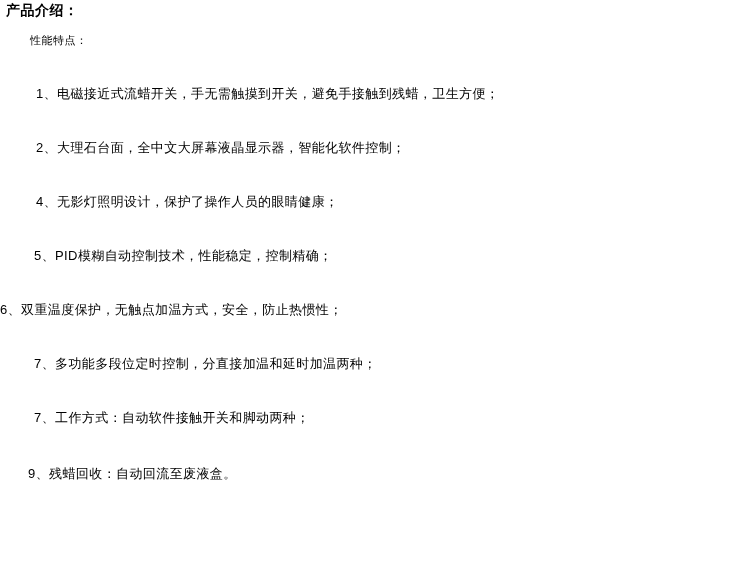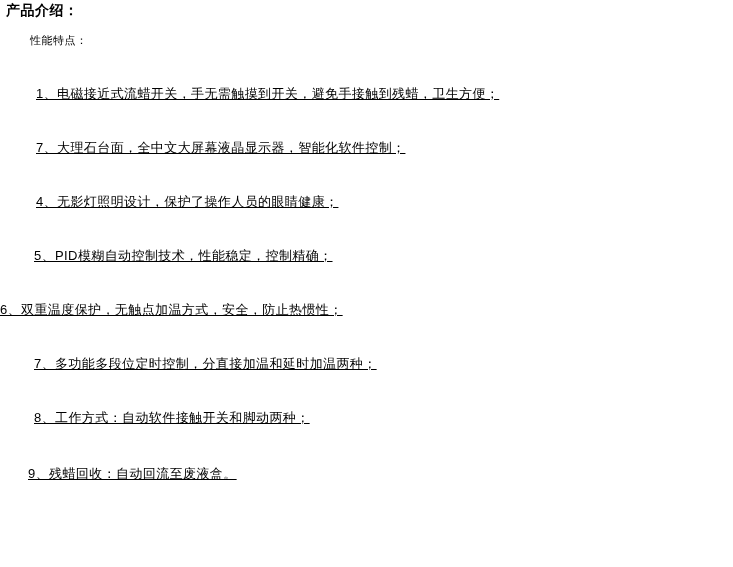--- a/index.html
+++ b/index.html
@@ -35,21 +35,20 @@
     top: 30px;
     font-size: 11px;
     line-height: 20px;
     letter-spacing: 0.5px;
   }
   .items {
     position: absolute;
     left: 0;
     top: 72px;
     width: 733px;
-    text-decoration: underline;
   }
   .item {
     font-size: 13px;
     line-height: 20px;
     letter-spacing: 0.4px;
     white-space: nowrap;
   }
   .item-0 { margin-left: 36px; margin-top: 12px; }
   .item-1 { margin-left: 36px; margin-top: 34px; }
   .item-2 { margin-left: 34px; margin-top: 34px; }
@@ -64,22 +63,22 @@
 <body>
 
 <div id="page">
 
   <div class="doc-title">产品介绍：</div>
 
   <div class="subtitle">性能特点：</div>
 
   <div class="items">
     <div class="item item-0">1、电磁接近式流蜡开关，手无需触摸到开关，避免手接触到残蜡，卫生方便；</div>
-    <div class="item item-1">7、大理石台面，全中文大屏幕液晶显示器，智能化软件控制；</div>
+    <div class="item item-1">2、大理石台面，全中文大屏幕液晶显示器，智能化软件控制；</div>
     <div class="item item-3">4、无影灯照明设计，保护了操作人员的眼睛健康；</div>
     <div class="item item-4">5、PID模糊自动控制技术，性能稳定，控制精确；</div>
     <div class="item item-5">6、双重温度保护，无触点加温方式，安全，防止热惯性；</div>
     <div class="item item-6">7、多功能多段位定时控制，分直接加温和延时加温两种；</div>
-    <div class="item item-7">8、工作方式：自动软件接触开关和脚动两种；</div>
+    <div class="item item-7">7、工作方式：自动软件接触开关和脚动两种；</div>
     <div class="item item-8">9、残蜡回收：自动回流至废液盒。</div>
   </div>
 
 </div>
 
 </body></html>

